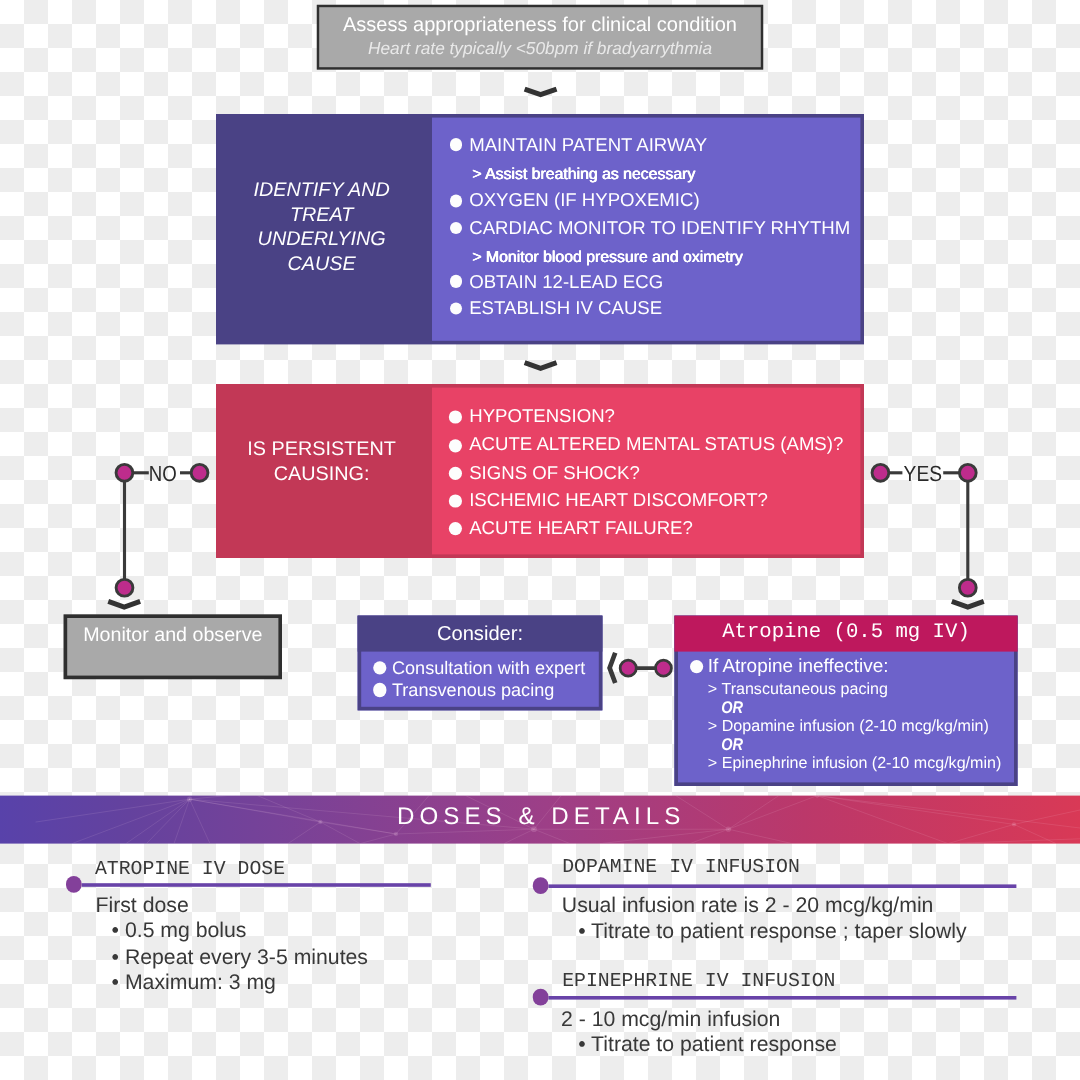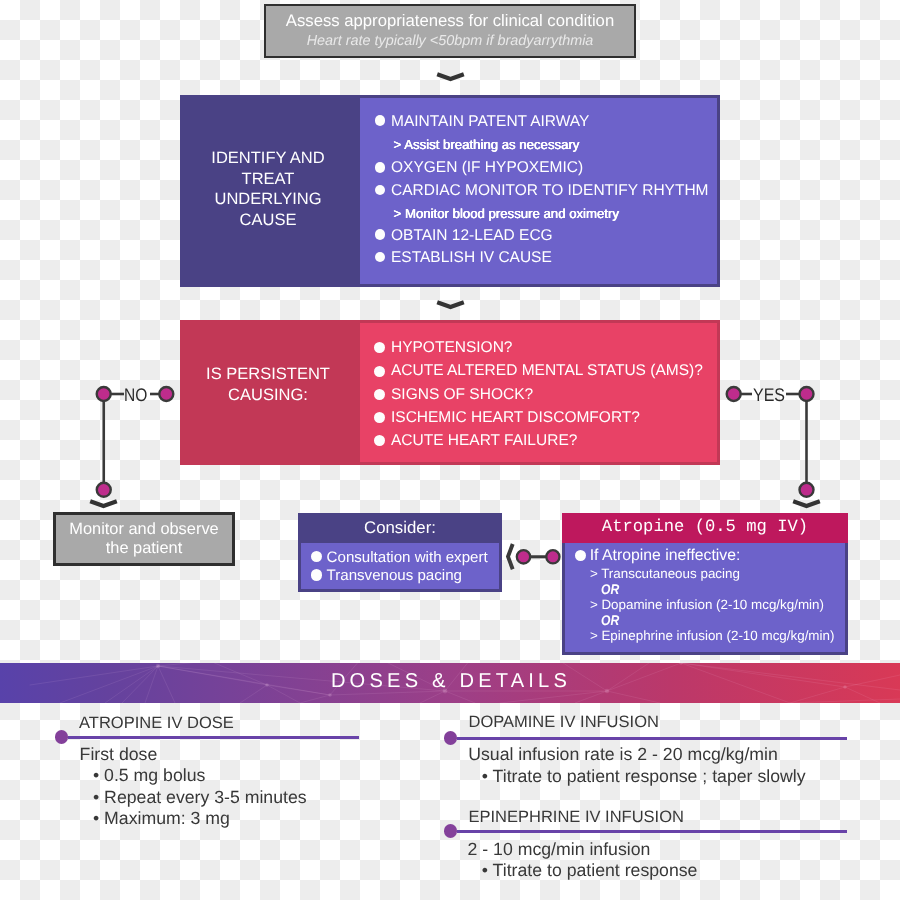--- a/index.html
+++ b/index.html
@@ -22,21 +22,21 @@
   .dot{position:absolute;border-radius:50%;}
 
   
   #top-box{left:264px;top:3.8px;width:372px;height:54.2px;background:#a9a9a9;border:2.6px solid #2f2f2f;}
   #top-title{left:264px;top:3px;width:372px;color:#fff;font-size:16.7px;line-height:22px;padding-top:7px;}
   #top-sub{left:264px;top:3px;width:372px;color:#e9e9e9;font-size:14.4px;line-height:20px;padding-top:28.3px;font-style:italic;}
 
   
   #identify-dark{left:180px;top:95px;width:540px;height:192px;background:#4a4285;}
   #identify-light{left:360px;top:98px;width:357px;height:186px;background:#6d62ca;}
-  #identify-head{left:178px;top:148px;width:180px;color:#fff;font-size:16.5px;line-height:20.7px;}
+  #identify-head{left:178px;top:148px;width:180px;color:#fff;font-size:16.5px;line-height:20.7px;font-style:italic;}
 
   
   #persist-dark{left:180px;top:320px;width:540px;height:145px;background:#c23856;}
   #persist-light{left:360px;top:323px;width:357px;height:139px;background:#e84266;}
   #persist-head{left:178px;top:364px;width:180px;color:#fff;font-size:16.5px;line-height:20.7px;}
 
   
   #monitor-box{left:53px;top:512px;width:182px;height:54px;background:#a9a9a9;border:3px solid #2f2f2f;}
   #monitor-text{left:53px;top:512px;width:182px;color:#fff;font-size:16.4px;line-height:19.3px;padding-top:7.8px;}
 
@@ -47,21 +47,21 @@
   
   #atrop-box{left:562px;top:513px;width:286px;height:142px;background:#6d62ca;border:3px solid #4a4285;}
   #atrop-head{left:562px;top:513px;width:286px;height:30px;background:#be185d;color:#fff;font-size:17.2px;line-height:29.5px;font-family:Liberation Mono, monospace;}
 
   
   #banner{left:0;top:663px;width:900px;height:40px;overflow:hidden;
      background:linear-gradient(90deg,#5842aa 0%,#64429e 11.9%,#774298 25.6%,#9d3f87 50.6%,#bb386a 74.4%,#d73957 98.7%,#d93956 100%);}
   #banner-title{left:1px;top:663px;width:900px;height:40px;line-height:37px;color:#fff;font-size:20.1px;letter-spacing:4.2px;}
 
   
-  .dose-title{position:absolute;color:#383838;font-size:16.5px;white-space:nowrap;}
+  .dose-title{position:absolute;color:#383838;font-size:16.5px;white-space:nowrap;font-family:Liberation Mono, monospace;}
   .dose-rule{position:absolute;height:3.2px;background:#6843a8;}
   .dose-dot{position:absolute;width:13.6px;height:13.6px;border-radius:50%;background:#83409a;}
   .dose-line{position:absolute;color:#383838;font-size:17.7px;white-space:nowrap;}
 </style>
 </head>
 <body>
 
 <div id="stage">
 <div class="abs" id="top-box"></div>
 <div class="ctr" id="top-title">Assess appropriateness for clinical condition</div>
@@ -130,21 +130,20 @@
 <div class="txt" style="left:753.2px;top:388.1px;font-size:18.3px;line-height:13.5px;color:#2a2a2a;transform:scaleX(0.875);transform-origin:0 0">YES</div>
 <svg class="abs" style="left:87.2px;top:498.7px;width:33px;height:14px" viewBox="0 0 33 14">
       <path d="M3.2 2.2 L16.5 6.9 L29.8 2.2" fill="none" stroke="#333333" stroke-width="4.2" stroke-linecap="butt" stroke-linejoin="miter"></path>
     </svg>
 <svg class="abs" style="left:790.0px;top:498.7px;width:33px;height:14px" viewBox="0 0 33 14">
       <path d="M3.2 2.2 L16.5 6.9 L29.8 2.2" fill="none" stroke="#333333" stroke-width="4.2" stroke-linecap="butt" stroke-linejoin="miter"></path>
     </svg>
 <div class="abs" id="monitor-box"></div>
 <div class="ctr" id="monitor-text">
   <div>Monitor and observe</div>
-  <div>the patient</div>
 </div>
 <div class="abs" id="consider-box"></div>
 <div class="ctr" id="consider-head">Consider:</div>
 <div class="dot" style="left:311.2px;top:551.0px;width:11.2px;height:11.2px;background:#fdfdfd"></div>
 <div class="txt" style="left:326.6px;top:551.5px;font-size:15.1px;line-height:11.5px;color:#ffffff">Consultation with expert</div>
 <div class="dot" style="left:311.2px;top:569.4px;width:11.2px;height:11.2px;background:#fdfdfd"></div>
 <div class="txt" style="left:326.6px;top:569.9px;font-size:15.1px;line-height:11.5px;color:#ffffff">Transvenous pacing</div>
 <div class="abs" id="atrop-box"></div>
 <div class="ctr" id="atrop-head">Atropine (0.5 mg IV)</div>
 <div class="dot" style="left:575.3px;top:550.2px;width:11.2px;height:11.2px;background:#fdfdfd"></div>

